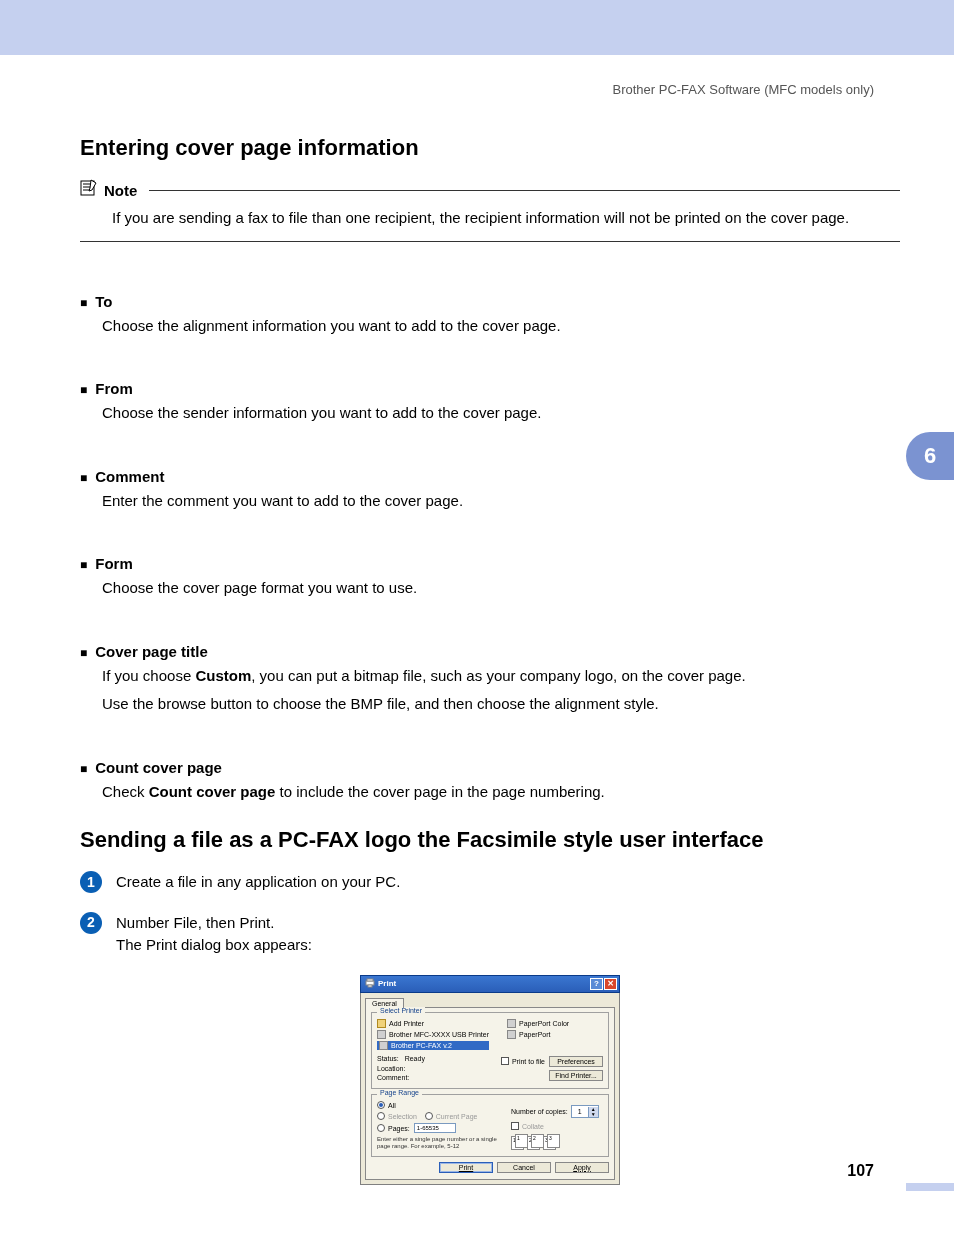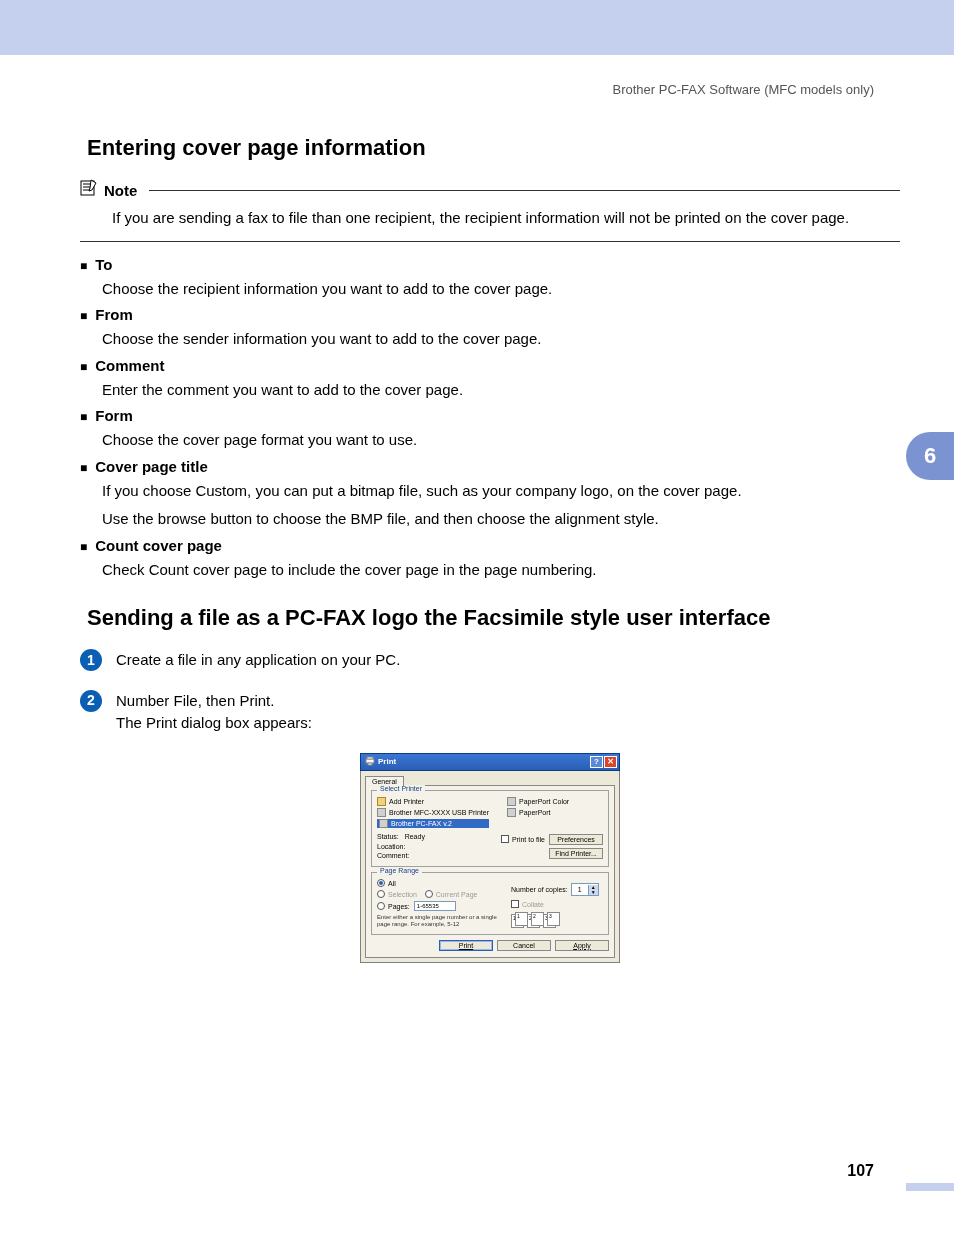--- a/index.html
+++ b/index.html
@@ -48,21 +48,21 @@
   }
   .content {
     position: absolute;
     left: 80px;
     top: 135px;
     width: 820px;
   }
   h2.section {
     font-size: 22px;
     font-weight: bold;
-    margin: 0 0 18px 7px;
+    margin: 0 0 18px 0;
   }
   .note-block {
     margin: 0 0 14px 0;
   }
   .note-header {
     display: flex;
     align-items: center;
     gap: 6px;
   }
   .note-line {
@@ -97,27 +97,28 @@
     gap: 8px;
     font-size: 15px;
   }
   .sq {
     font-size: 12px;
     line-height: 15px;
     color: #000;
   }
   .item-title {
     font-weight: bold;
+    margin-top: 37px;
   }
   .item-desc {
     margin: 4px 0 6px 22px;
     font-size: 15px;
     line-height: 1.5;
   }
-  .item-desc .b { font-weight: normal; text-align: center; }
+  .item-desc .b { font-weight: bold; text-align: center; }
   ol.steps {
     list-style: none;
     padding: 0;
     margin: 16px 0;
   }
   ol.steps > li {
     display: flex;
     gap: 14px;
     margin: 8px 0 18px 0;
     font-size: 15px;
@@ -340,21 +341,21 @@
       <div class="note-body">If you are sending a fax to file than one recipient, the recipient information will not be printed on the cover page.</div>
       <div class="note-bottom-line"></div>
     </div>
 
     <ul class="items">
       <li>
         <div class="bullet-row">
             <span class="sq">■</span>
             <span class="item-title">To</span>
           </div>
-        <div class="item-desc">Choose the recipient information you want to add to the cover page.</div>
+        <div class="item-desc">Choose the alignment information you want to add to the cover page.</div>
       </li>
       <li>
         <div class="bullet-row">
             <span class="sq">■</span>
             <span class="item-title">From</span>
           </div>
         <div class="item-desc">Choose the sender information you want to add to the cover page.</div>
       </li>
       <li>
         <div class="bullet-row">

